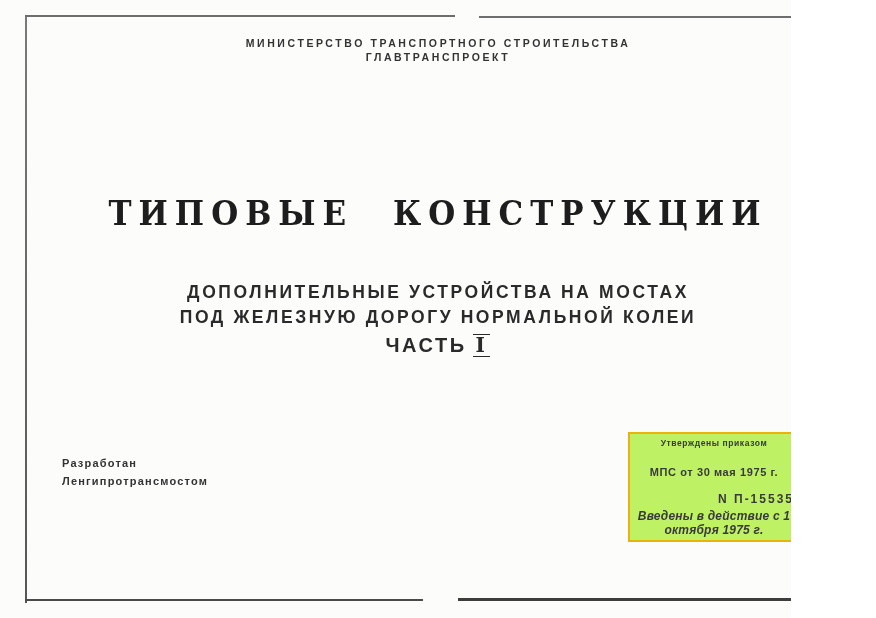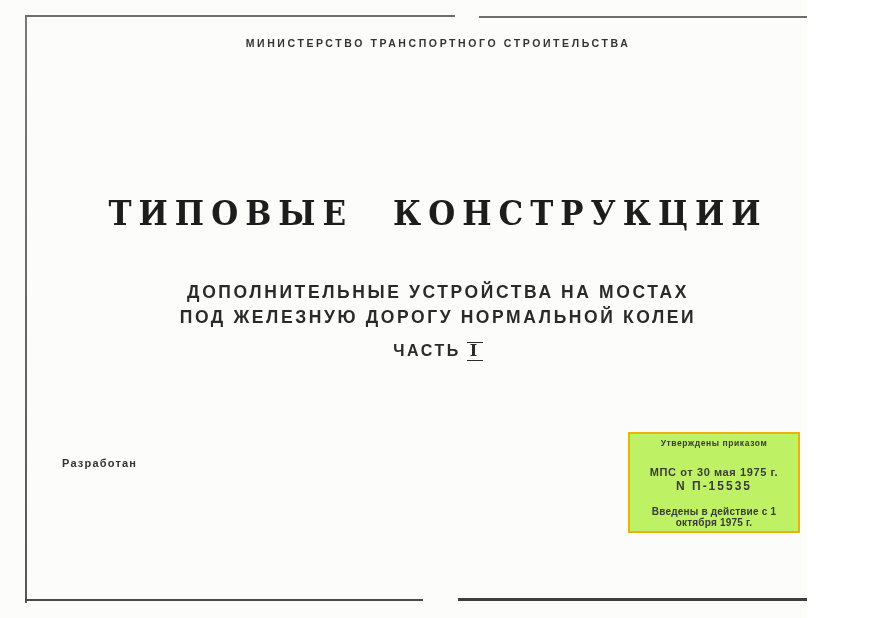--- a/index.html
+++ b/index.html
@@ -3,21 +3,20 @@
 <meta charset="utf-8">
 <style>
   html,body{margin:0;padding:0;background:#ffffff;}
   .page{
     position:relative;
     width:791px;height:618px;
     background:#fcfcfa;
     overflow:hidden;
     font-family:"Liberation Sans", sans-serif;
     color:#2b2b2b;
-    padding-left:16px;
   }
   
   .frame{position:absolute;background:#6e6e6e;}
   .frame.left{left:25px;top:15px;width:2px;height:588px;background:linear-gradient(#7a7a7a,#565656);}
   .frame.top1{left:25px;top:15px;width:430px;height:2px;}
   .frame.top2{left:479px;top:16px;width:360px;height:2px;}
   .frame.right{left:838px;top:15px;width:2px;height:546px;background:linear-gradient(#5f5f5f 80%,rgba(95,95,95,0));}
   .frame.bot1{left:25px;top:599px;width:398px;height:2px;background:#4a4a4a;}
   .frame.bot2{left:458px;top:598px;width:372px;height:3px;background:#3d3d3d;}
   .frame.bot3{left:848px;top:599px;width:22px;height:2px;background:#8a8a8a;}
@@ -36,44 +35,44 @@
     letter-spacing:7px;word-spacing:22px;
     transform:scaleY(1.08);transform-origin:top center;
   }
   .subtitle{
     position:absolute;left:0;top:280px;width:876px;
     text-align:center;font-size:17.5px;font-weight:bold;
     letter-spacing:2.6px;line-height:1.3;color:#2a2a2a;
     transform:scaleY(1.08);transform-origin:top center;
   }
   .part{
-    position:absolute;left:0;top:342px;width:876px;
-    text-align:center;font-size:16px;font-weight:bold;
+    position:absolute;left:0;top:334px;width:876px;
+    text-align:center;font-size:20px;font-weight:bold;
     letter-spacing:2.5px;color:#2a2a2a;
   }
   .part .roman{
     display:inline-block;padding:0 3px;margin-left:6px;
     border-top:1.5px solid #2a2a2a;border-bottom:1.5px solid #2a2a2a;
     line-height:1.05;font-family:"DejaVu Serif", serif;
   }
   .developed{
     position:absolute;left:62px;top:454px;
     font-size:11px;font-weight:bold;letter-spacing:1.2px;
     line-height:1.65;color:#333;
   }
   .stamp{
     position:absolute;left:628px;top:432px;width:172px;
     border:2px solid #eab308;background:#bef264;
     text-align:center;padding:4px 4px 3px 4px;box-sizing:border-box;
     color:#3a3a3a;
   }
   .stamp .s1{font-size:8.5px;font-weight:bold;letter-spacing:0.6px;}
   .stamp .s2{font-size:11px;font-weight:bold;letter-spacing:0.6px;margin-top:18px;}
-  .stamp .s3{font-size:12px;font-weight:bold;letter-spacing:2px;margin-top:1px;}
-  .stamp .s4{font-size:10px;font-weight:bold;letter-spacing:0.2px;margin-top:13px;}
+  .stamp .s3{font-size:12px;font-weight:bold;letter-spacing:2px;margin-top:14px;text-align:right;}
+  .stamp .s4{font-size:12px;font-weight:bold;letter-spacing:0.2px;margin-top:3px;font-style:italic;}
   .footer{
     position:absolute;left:0;top:574px;width:876px;
     text-align:center;font-size:12px;font-weight:bold;
     letter-spacing:6px;color:#2f2f2f;
   }
   .watermark{
     position:absolute;left:839px;top:449px;
     font-size:12px;color:#9b9b9b;letter-spacing:0;
   }
 </style>
@@ -85,35 +84,37 @@
   <div class="frame left"></div>
   <div class="frame top1"></div>
   <div class="frame top2"></div>
   <div class="frame right"></div>
   <div class="frame bot1"></div>
   <div class="frame bot2"></div>
   <div class="frame bot3"></div>
 
   <div class="header">
     <div>МИНИСТЕРСТВО ТРАНСПОРТНОГО СТРОИТЕЛЬСТВА</div>
+    <div>ГЛАВТРАНСПРОЕКТ</div>
   </div>
 
   <div class="title">ТИПОВЫЕ КОНСТРУКЦИИ</div>
 
   <div class="subtitle">
     <div>ДОПОЛНИТЕЛЬНЫЕ УСТРОЙСТВА НА МОСТАХ</div>
     <div>ПОД ЖЕЛЕЗНУЮ ДОРОГУ НОРМАЛЬНОЙ КОЛЕИ</div>
   </div>
 
   <div class="part">
     <span>ЧАСТЬ</span><span class="roman">I</span>
   </div>
 
   <div class="developed">
     <div>Разработан</div>
+    <div>Ленгипротрансмостом</div>
   </div>
 
   <div class="stamp">
     <div class="s1">Утверждены приказом</div>
     <div class="s2">МПС от 30 мая 1975 г.</div>
     <div class="s3">N П-15535</div>
     <div class="s4">Введены в действие с 1 октября 1975 г.</div>
   </div>
 
 

